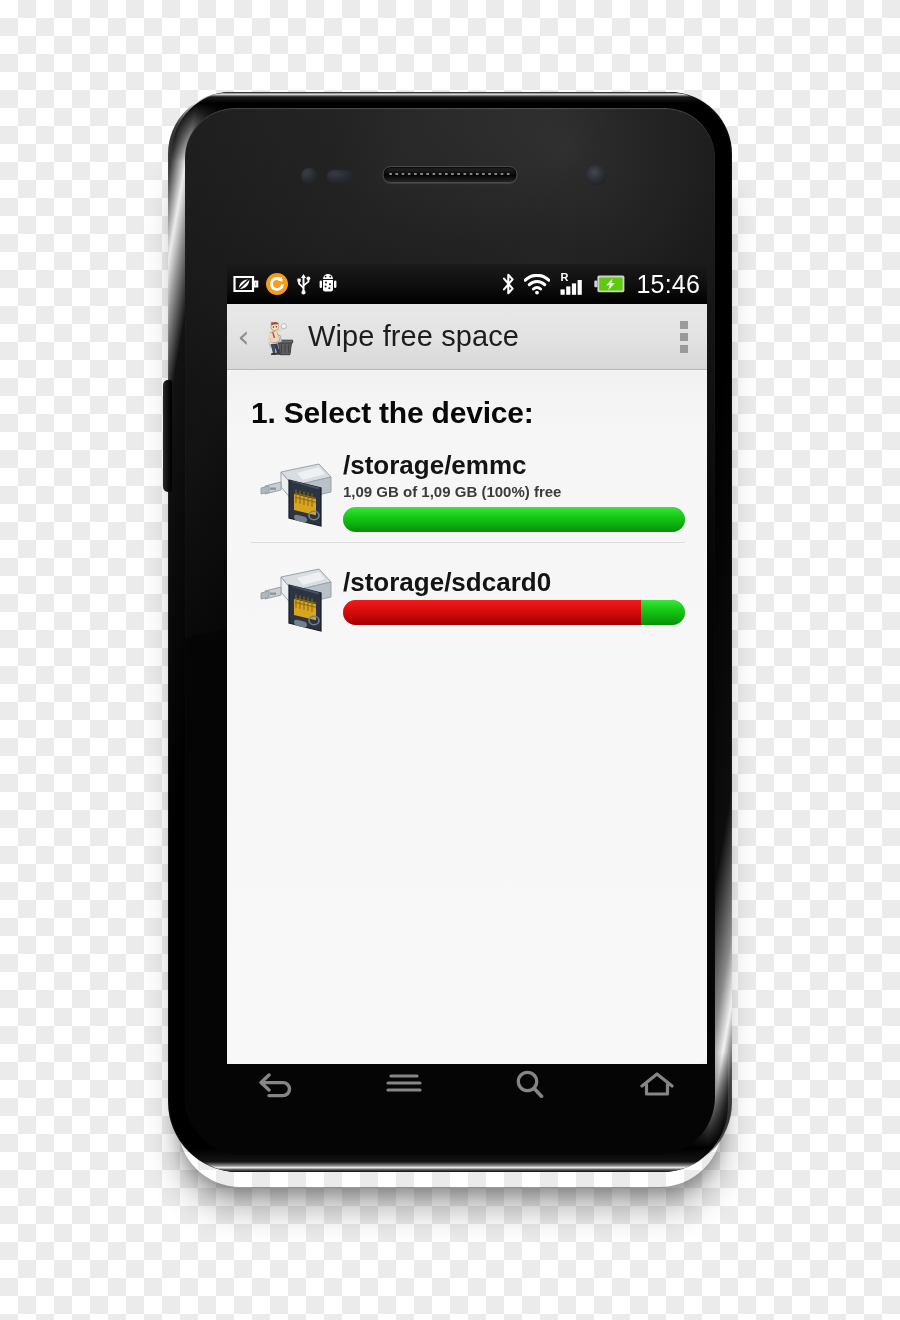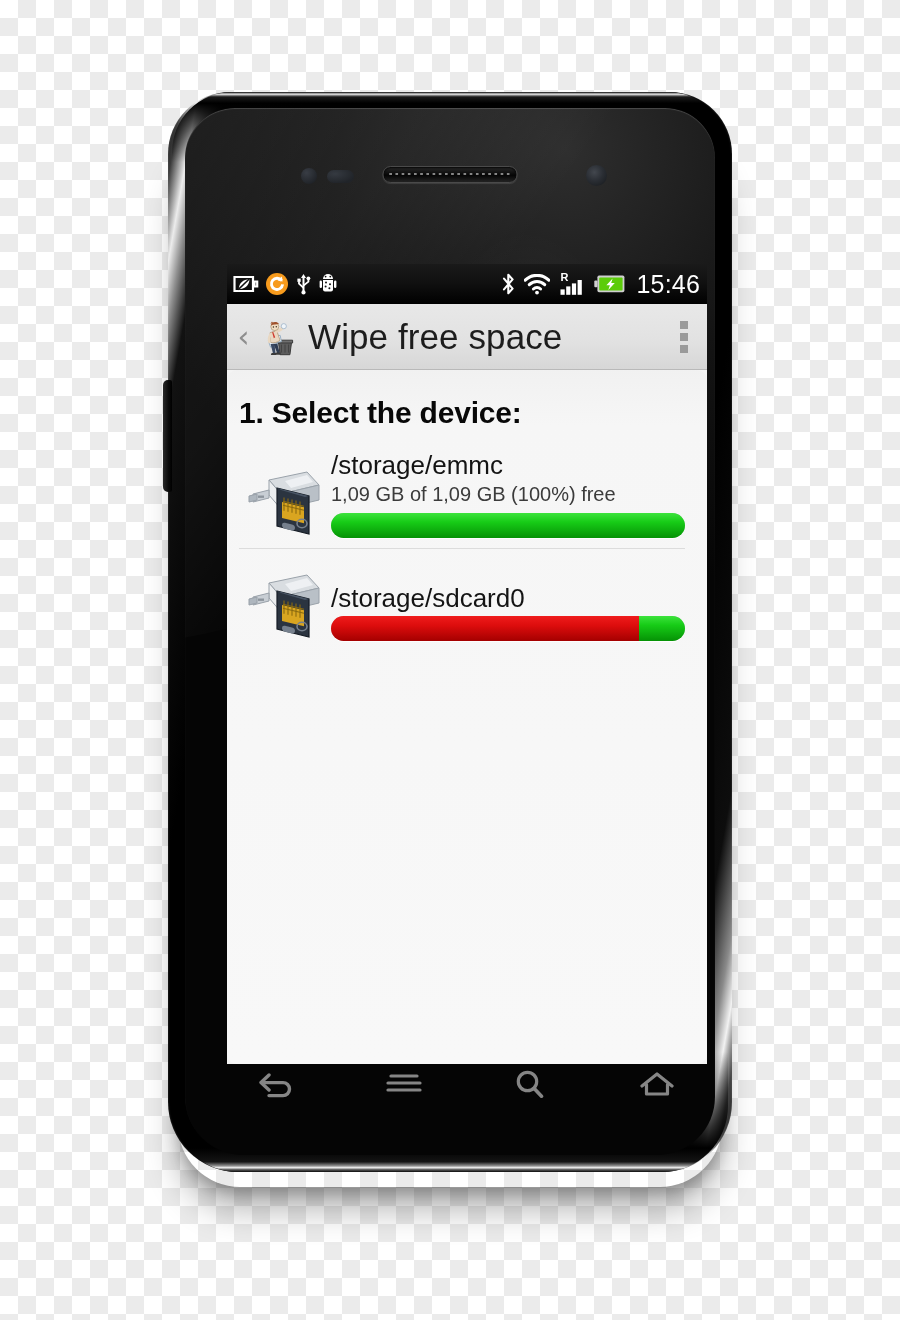--- a/index.html
+++ b/index.html
@@ -182,59 +182,60 @@
     padding: 0 12px 0 8px;
   }
   .ab-back {
     width: 17px; height: 30px;
     display: flex; align-items: center; justify-content: center;
     color: #8e8e8e; font-size: 30px; line-height: 1;
     font-family: "DejaVu Sans", sans-serif;
   }
   .ab-icon { width: 42px; height: 42px; margin: 0 6px 0 2px; flex: none; }
   .ab-title {
-    font-size: 35px; color: #1d1d1d; font-weight: 400;
+    font-size: 29px; color: #1d1d1d; font-weight: 400;
     letter-spacing: .1px; flex: 1 1 auto; margin-left: 6px;
   }
   .ab-overflow {
     width: 22px; height: 40px; display: flex; flex-direction: column;
     align-items: center; justify-content: center; gap: 4px; flex: none;
   }
   .ab-overflow i { width: 8px; height: 8px; background: #9a9a9a; display: block; }
 
   
   #content {
     background: linear-gradient(180deg, #f1f1f1 0%, #f6f6f6 8%, #f8f8f8 100%);
     height: 694px;
     box-sizing: border-box;
-    padding: 16px 22px 0 12px;
+    padding: 16px 22px 0 24px;
     position: relative;
     border-radius: 10px;
   }
   .step-title {
     font-size: 30px; font-weight: bold; color: #080808;
     letter-spacing: -.2px;
     margin: 10px 0 14px 0;
   }
 
   .dev-list { display: block; }
   .dev-row {
     display: flex;
-    align-items: flex-end;
+    align-items: center;
     padding: 6px 0 10px 0;
+    font-weight: bold;
   }
   .dev-row + .dev-row { border-top: 1px solid #dcdcdc; padding-top: 14px; }
   .dev-icon { width: 78px; height: 74px; flex: none; margin: 4px 6px 0 8px; }
   .dev-info { flex: 1 1 auto; min-width: 0; padding-top: 1px; }
   .dev-name {
     font-size: 26px; color: #141414; line-height: 1.1;
     margin-bottom: 3px; white-space: nowrap;
   }
   .dev-stat {
-    font-size: 20px; color: #3b3b3b; line-height: 1.15; margin-bottom: 7px;
+    font-size: 15px; color: #3b3b3b; line-height: 1.15; margin-bottom: 7px;
     white-space: nowrap;
   }
   .bar {
     height: 25px;
     border-radius: 13px;
     background: #e9e9e9;
     box-shadow: inset 0 1px 2px rgba(0,0,0,.22), 0 1px 0 rgba(255,255,255,.85);
     overflow: hidden;
     display: flex;
     position: relative;

